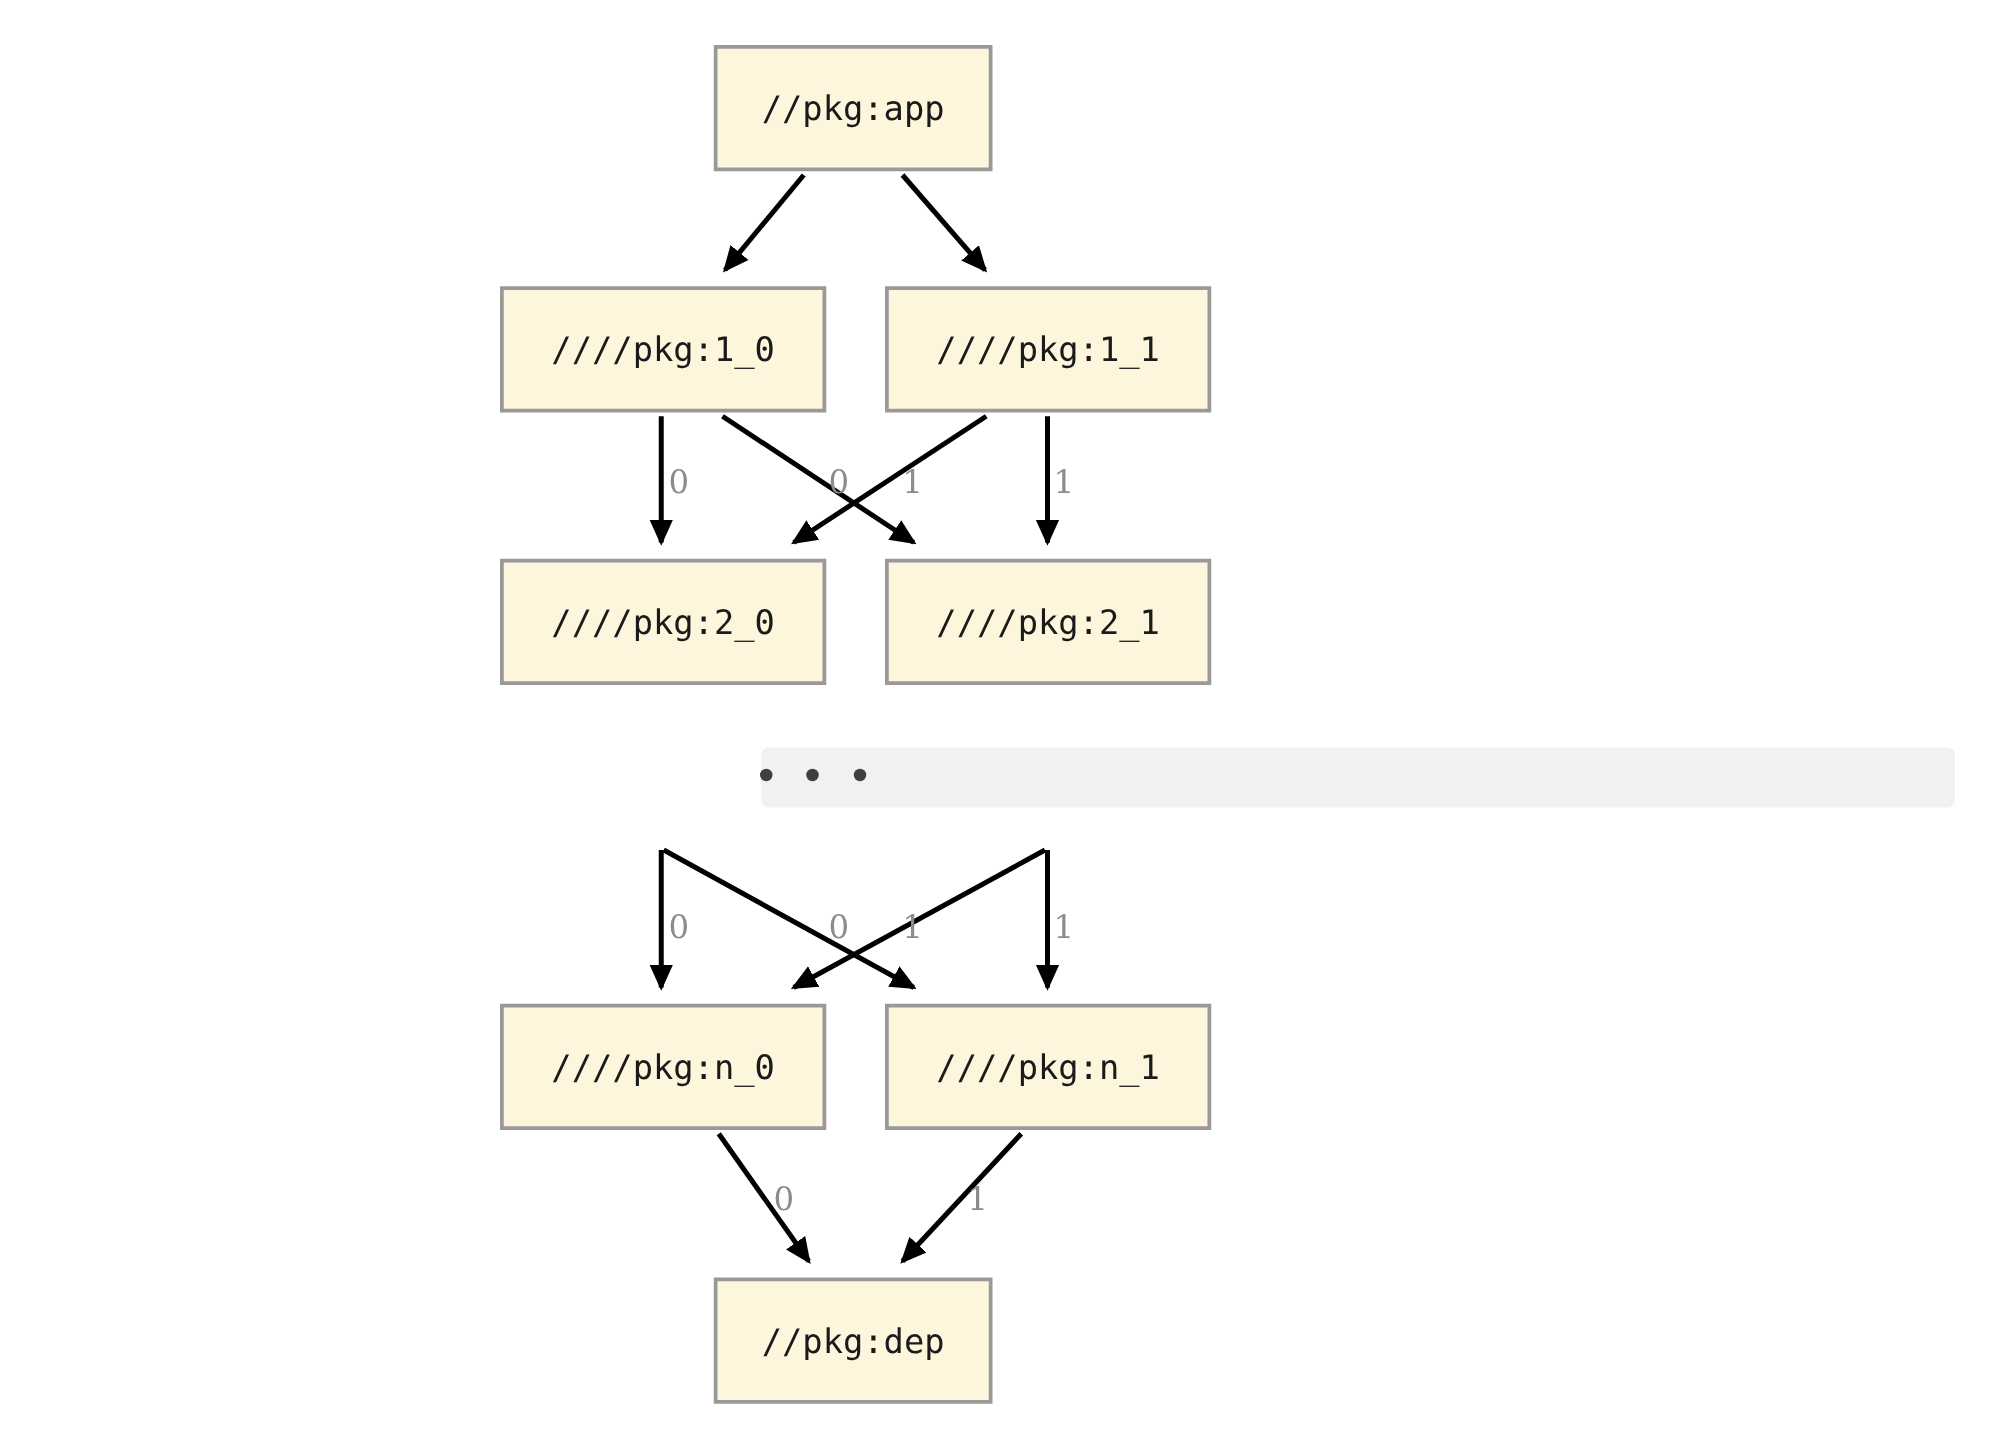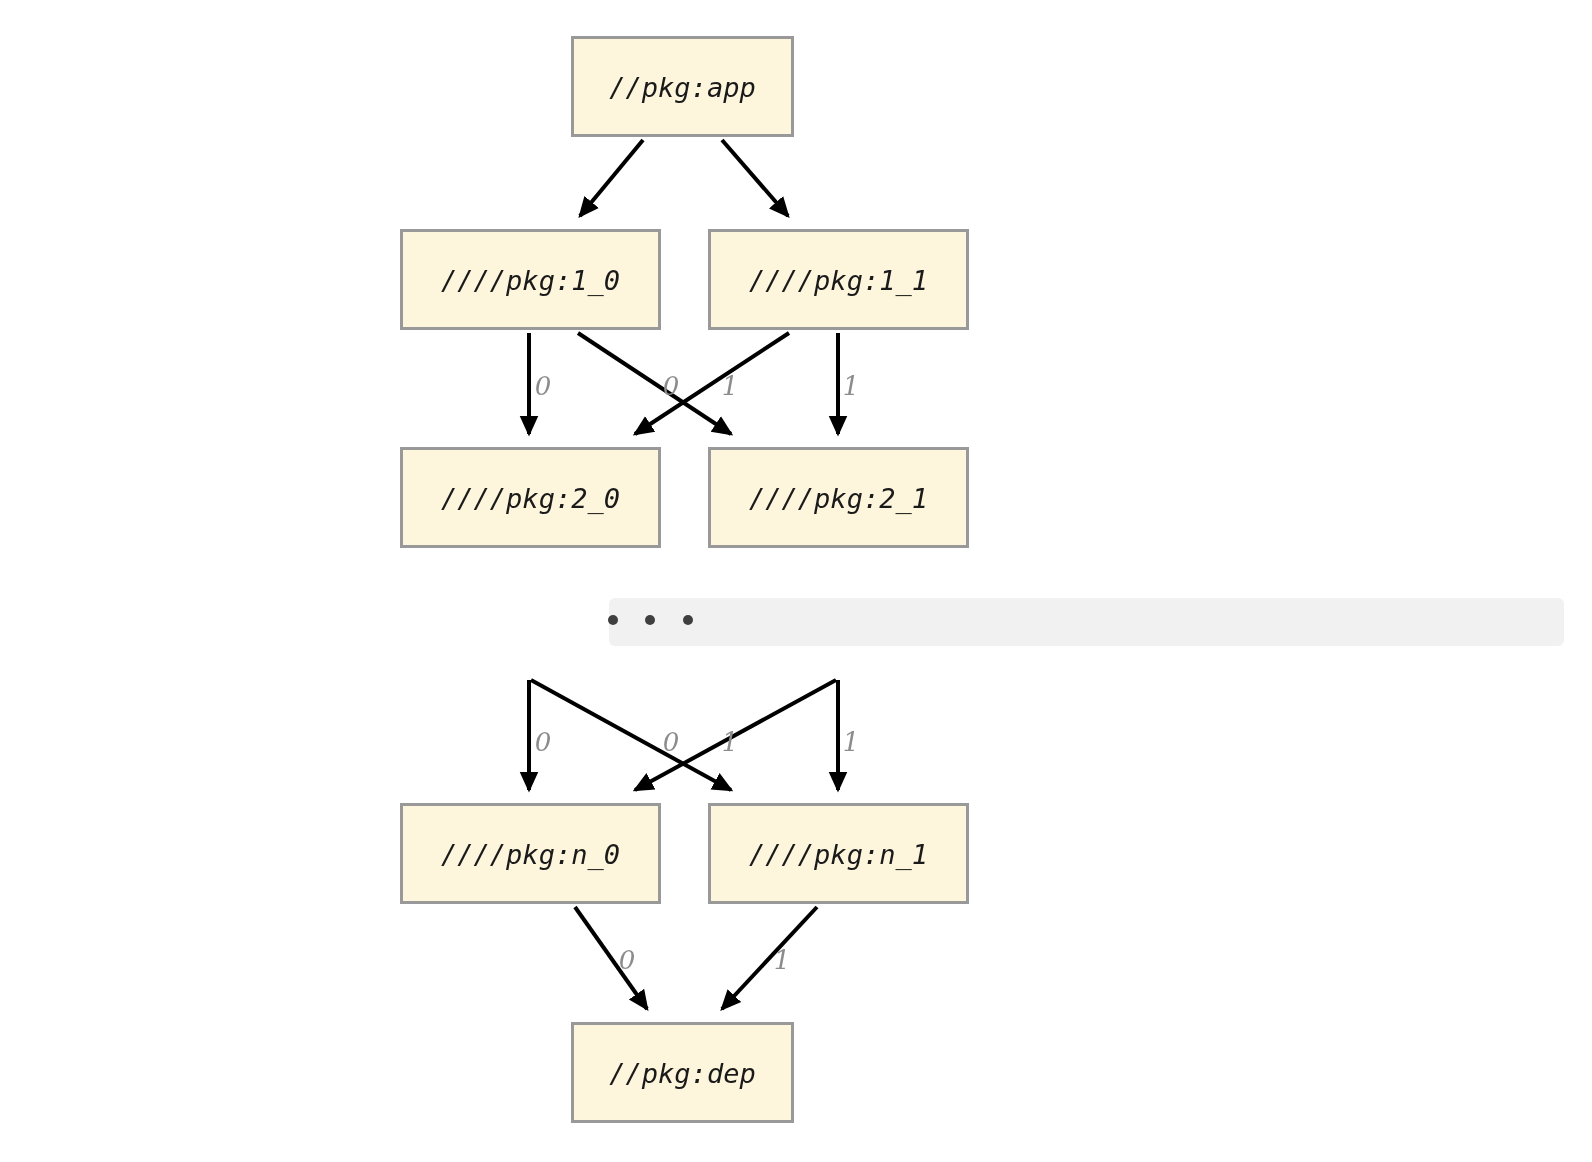--- a/index.html
+++ b/index.html
@@ -10,21 +10,20 @@
   body {
     width: 1592px;
     height: 1162px;
     font-family: "DejaVu Sans", sans-serif;
     overflow: hidden;
   }
   #graph-root {
     position: relative;
     width: 1592px;
     height: 1162px;
-    font-style: italic;
   }
   svg#graph-canvas {
     display: block;
     width: 1592px;
     height: 1162px;
   }
   .node-box {
     fill: #fdf6dc;
     stroke: #999999;
     stroke-width: 3;

